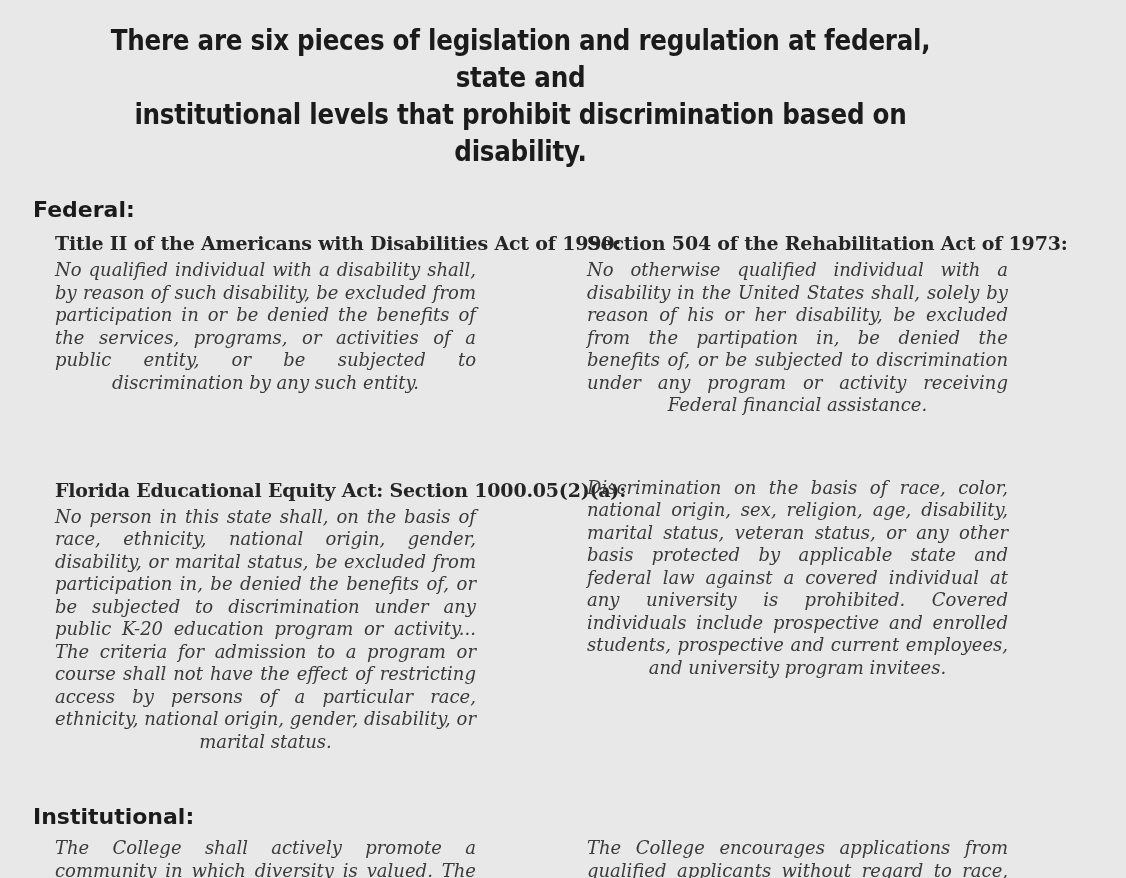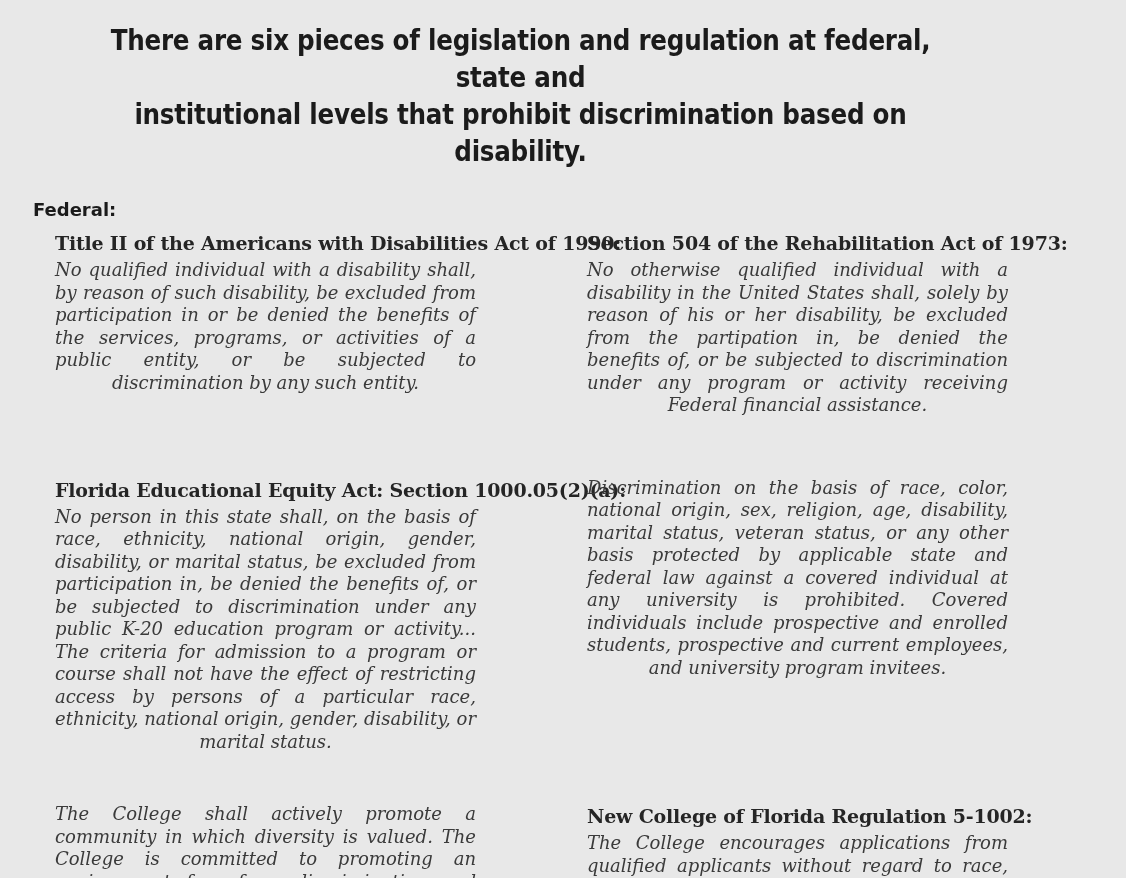--- a/index.html
+++ b/index.html
@@ -29,21 +29,21 @@
     transform: scaleX(0.88);
     transform-origin: 50% 0;
   }
   section.level { margin-top: 60px; }
   section.level.first { margin-top: 26px; }
   section.level.third { margin-top: 50px; }
   .level-label {
     margin: 10px 0 6px 0;
     font-family: "DejaVu Sans", "Liberation Sans", sans-serif;
     font-weight: bold;
-    font-size: 18px;
+    font-size: 22px;
     line-height: 28px;
     color: #1b1b1b;
   }
   .cols {
     display: grid;
     grid-template-columns: 1fr 1fr;
     column-gap: 111px;
     margin-left: 22px;
   }
   .entry { min-width: 0; }
@@ -96,24 +96,24 @@
         <h3 class="entry-heading">Florida Educational Equity Act: Section 1000.05(2)(a):</h3>
         <p class="entry-body">No person in this state shall, on the basis of race, ethnicity, national origin, gender, disability, or marital status, be ex­cluded from participation in, be denied the benefits of, or be subjected to discrimination under any public K-20 education program or activity... The criteria for admission to a pro­gram or course shall not have the effect of restricting access by persons of a particular race, ethnicity, national origin, gender, disability, or marital status.</p>
       </article>
       <article class="entry right">
         <p class="entry-body">Discrimination on the basis of race, color, national origin, sex, religion, age, disability, marital status, veteran status, or any other basis protected by applicable state and federal law against a covered individual at any university is prohib­ited. Covered individuals include prospective and enrolled students, prospective and current employees, and university program invitees.</p>
       </article>
     </div>
   </section>
 
   <section class="level third">
+    <h2 class="level-label">Institutional:</h2>
     <div class="cols">
       <article class="entry left">
         <p class="entry-body">The College shall actively promote a community in which di­versity is valued. The College is committed to promoting an environment free from discrimination and harassment based on race, color, religion, age, disability, sex, sexual orientation, gender expression, gender identity, national origin, marital status, veteran status, or any other protected characteristic under the law.</p>
       </article>
       <article class="entry right">
-        <h3 class="entry-heading">New College of Florida Regulation 5-1002:</h3>
         <p class="entry-body">The College encourages applications from qualified appli­cants without regard to race, color, religion, age, disability, sex, sexual orientation, gender expression, gender identity, national origin, marital status, veteran status or any other protected characteristic under the law. (As provided by law, the College does not discriminate in admissions based upon these characteristics)</p>
       </article>
     </div>
   </section>
 
 </div>
 
 </body></html>

